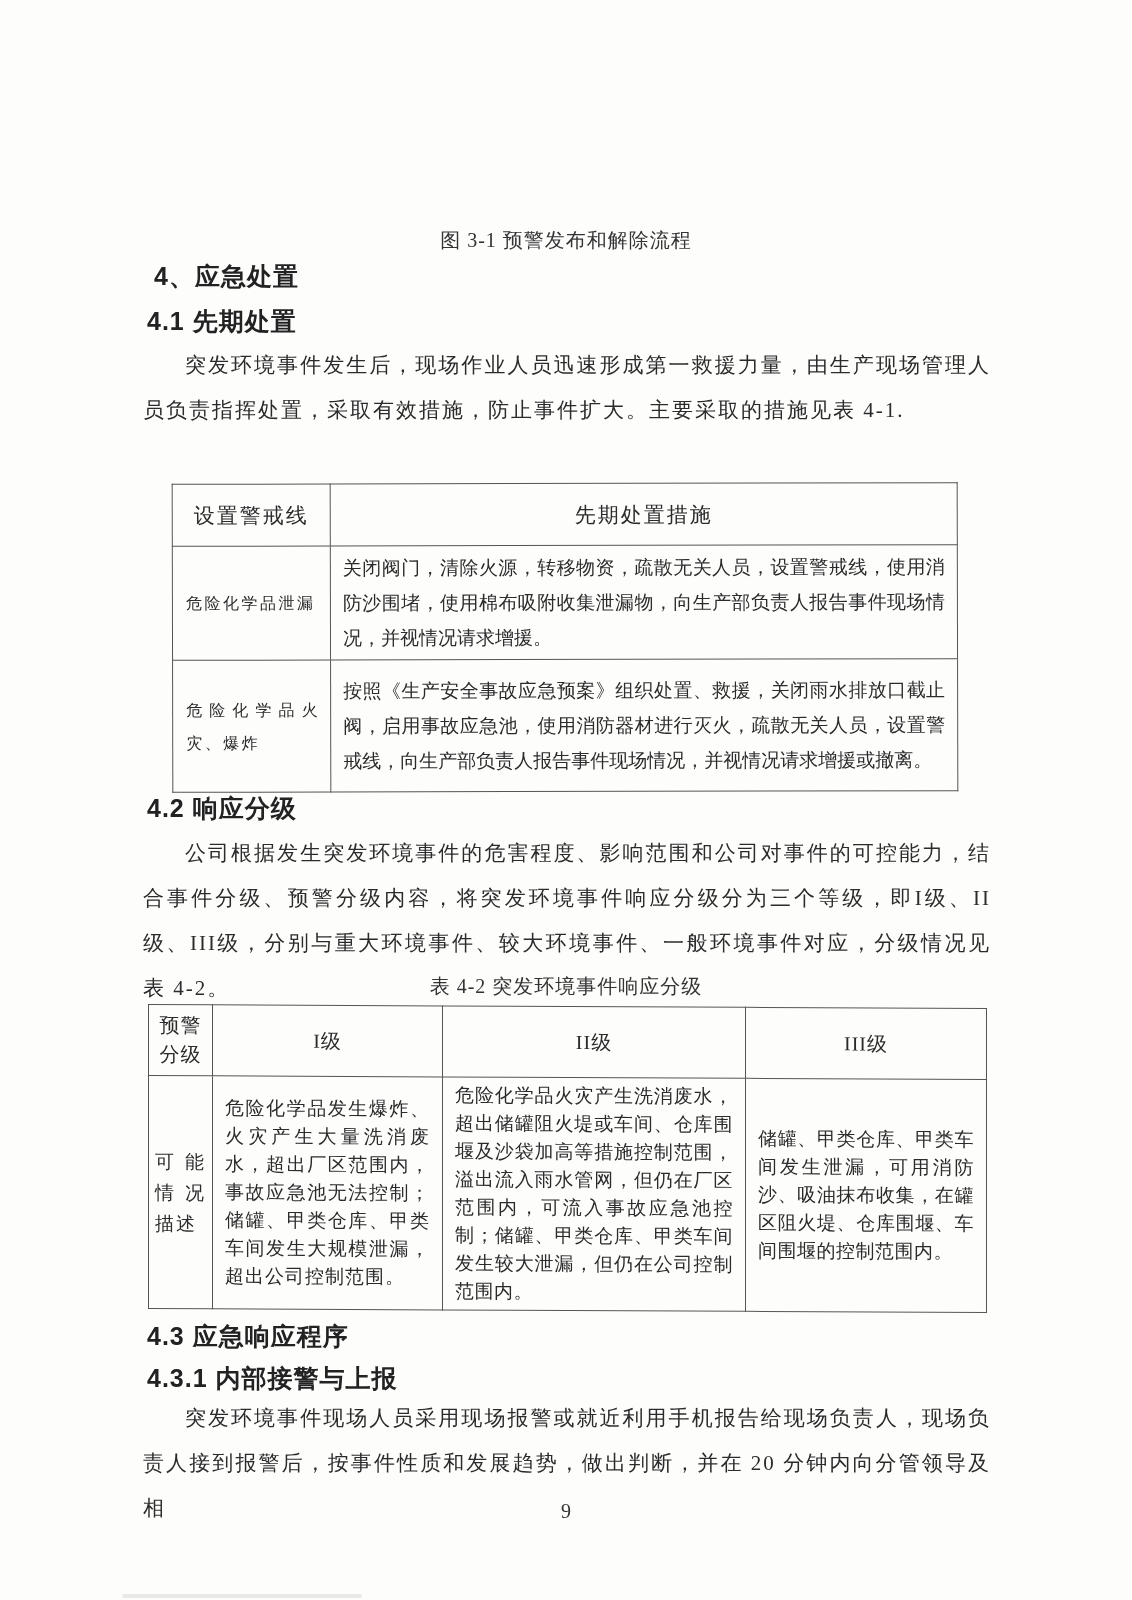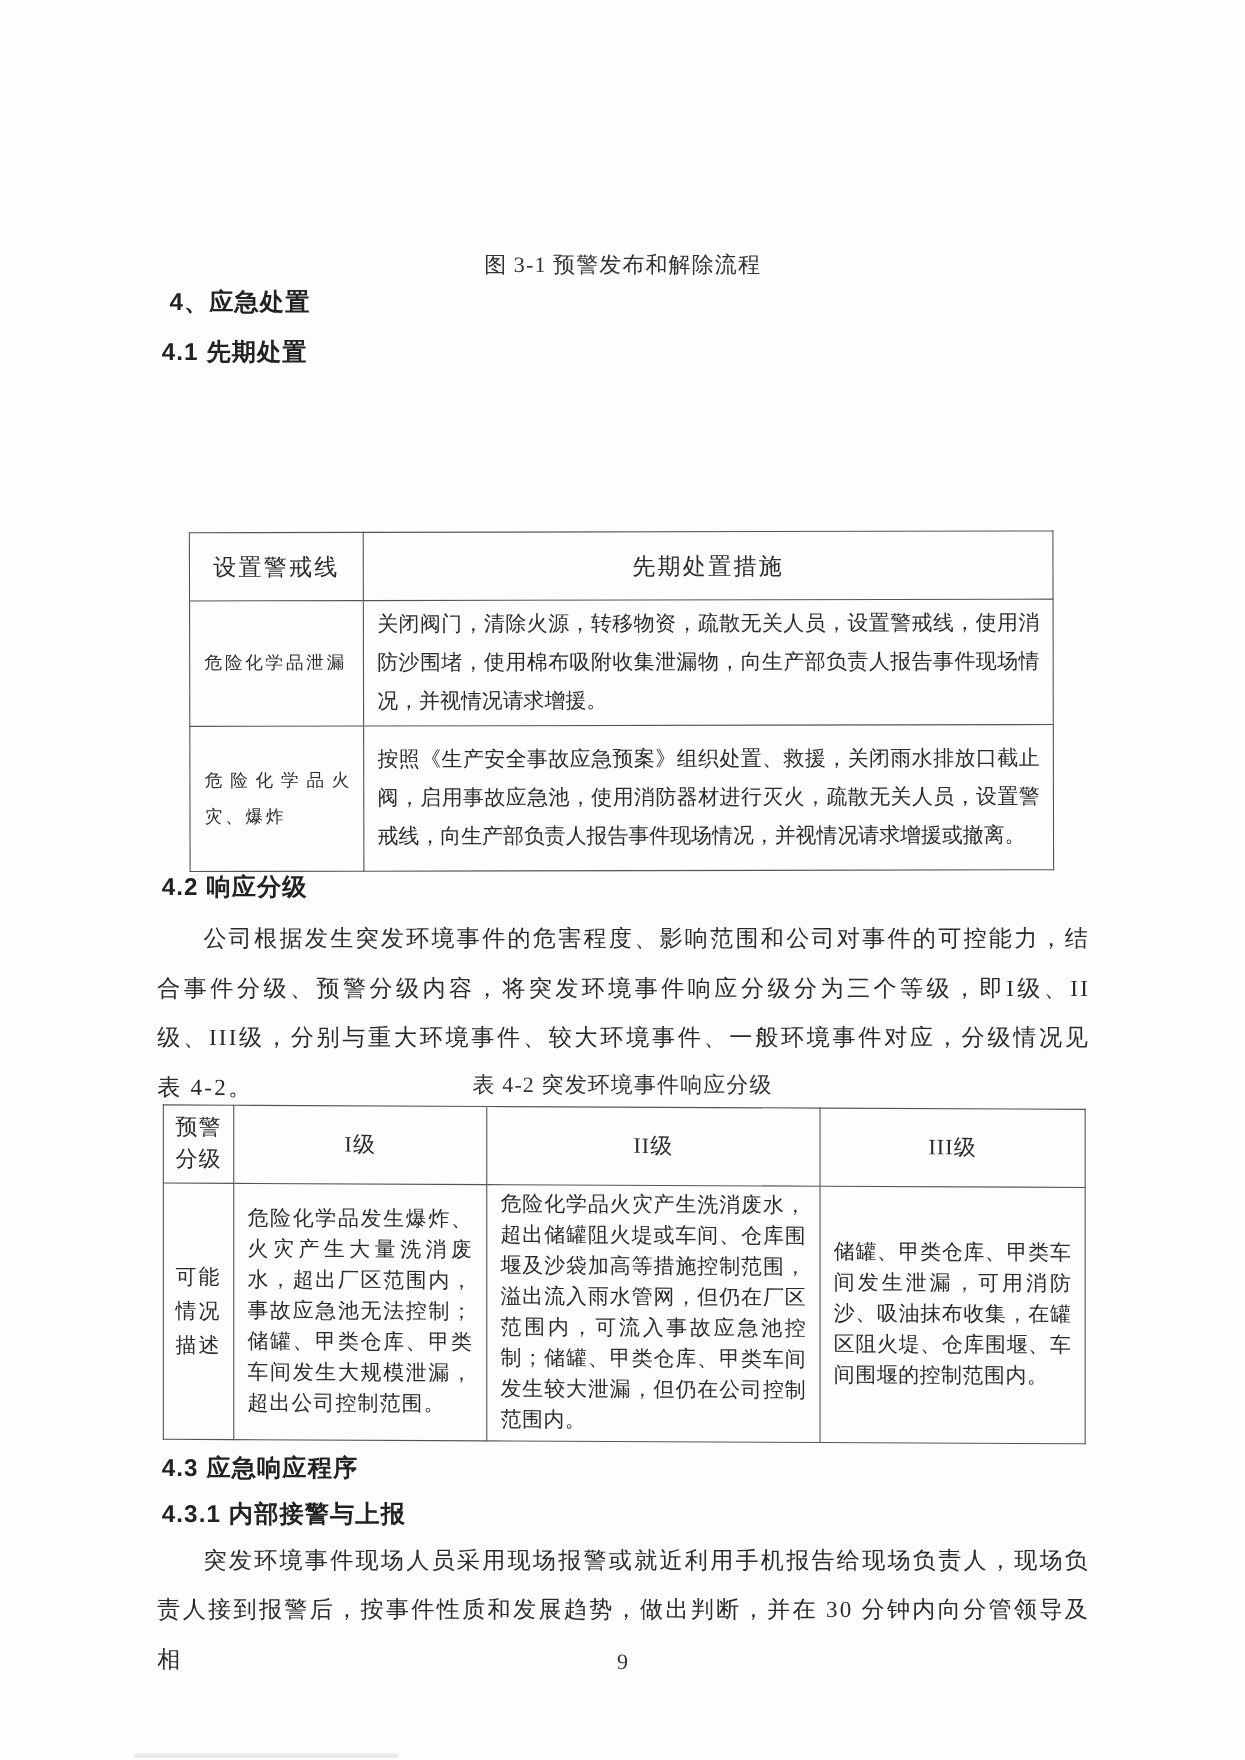--- a/index.html
+++ b/index.html
@@ -12,21 +12,21 @@
   }
   .page{position:relative;width:1132px;height:1600px;}
   .fig-caption,.tbl-caption{
     position:absolute;left:0;width:1132px;
     text-align:center;font-size:20px;color:#333;
     letter-spacing:1px;
   }
   .heading{
     position:absolute;left:147px;
     font-family:"Liberation Sans","DejaVu Sans",sans-serif;
-    font-weight:bold;font-size:22px;color:#222;
+    font-weight:bold;font-size:25px;color:#222;
     letter-spacing:1px;white-space:nowrap;
   }
   .para{
     position:absolute;left:143px;width:848px;
     font-size:21px;line-height:45px;letter-spacing:2px;
     text-align:justify;text-indent:2em;color:#2b2b2b;
   }
   table{
     position:absolute;border-collapse:collapse;table-layout:fixed;
     background:transparent;
@@ -39,21 +39,21 @@
   
   .t41{left:172px;top:483px;width:786px;transform:rotate(-0.12deg);}
   .t41 th{font-size:21px;text-align:center;letter-spacing:2px;}
   .t41 .th-type{padding:6px 18px;}
   .t41 td.c-type{font-size:16px;letter-spacing:2.5px;padding:4px 10px 4px 13px;line-height:33px;text-align:justify;}
   .t41 td.c-measures{font-size:19px;letter-spacing:0px;padding:4px 12px;line-height:35px;text-align:justify;}
   
   .t42{left:148px;top:1006px;width:838px;transform:skewY(0.28deg);}
   .t42 th{font-size:20px;text-align:center;letter-spacing:1px;padding:6px;line-height:29px;}
   .t42 td{font-size:19px;line-height:28px;text-align:justify;}
-  .t42 .c-label{padding:4px 6px;letter-spacing:2px;text-align:center;line-height:31px;}
+  .t42 .c-label{padding:4px 6px;letter-spacing:2px;line-height:31px;}
   .t42 .c-l1{padding:4px 12px;letter-spacing:1px;}
   .t42 .c-l2{padding:4px 12px;letter-spacing:0.5px;}
   .t42 .c-l3{padding:4px 12px;letter-spacing:0.5px;}
   .page-num{
     position:absolute;left:0;width:1132px;top:1500px;
     text-align:center;font-size:20px;color:#333;
   }
   .smudge{
     position:absolute;left:122px;top:1594px;width:240px;height:4px;
     background:#e9e9e6;border-radius:2px;
@@ -63,20 +63,21 @@
 <body>
 
 <div class="page">
 
   <div class="fig-caption" style="top:227px">图 3-1 预警发布和解除流程</div>
 
   <div class="heading" style="top:260px;left:154px">4、应急处置</div>
 
   <div class="heading" style="top:305px">4.1 先期处置</div>
 
+  <div class="para" style="top:343px">突发环境事件发生后，现场作业人员迅速形成第一救援力量，由生产现场管理人员负责指挥处置，采取有效措施，防止事件扩大。主要采取的措施见表 4-1.</div>
 
 
   <table class="t41">
     <colgroup>
         <col style="width:158px">
         <col>
       </colgroup>
     <tbody>
         <tr style="height:62px">
       <th class="th-type">设置警戒线</th>
@@ -119,19 +120,19 @@
       <td class="c-l2">危险化学品火灾产生洗消废水，超出储罐阻火堤或车间、仓库围堰及沙袋加高等措施控制范围，溢出流入雨水管网，但仍在厂区范围内，可流入事故应急池控制；储罐、甲类仓库、甲类车间发生较大泄漏，但仍在公司控制范围内。</td>
       <td class="c-l3">储罐、甲类仓库、甲类车间发生泄漏，可用消防沙、吸油抹布收集，在罐区阻火堤、仓库围堰、车间围堰的控制范围内。</td>
     </tr>
   </tbody>
     </table>
 
   <div class="heading" style="top:1320px">4.3 应急响应程序</div>
 
   <div class="heading" style="top:1362px">4.3.1 内部接警与上报</div>
 
-  <div class="para" style="top:1396px">突发环境事件现场人员采用现场报警或就近利用手机报告给现场负责人，现场负责人接到报警后，按事件性质和发展趋势，做出判断，并在 30 分钟内向分管领导及相</div>
+  <div class="para" style="top:1396px">突发环境事件现场人员采用现场报警或就近利用手机报告给现场负责人，现场负责人接到报警后，按事件性质和发展趋势，做出判断，并在 20 分钟内向分管领导及相</div>
 
   <div class="page-num">9</div>
 
   <div class="smudge"></div>
 
 </div>
 
 </body></html>

